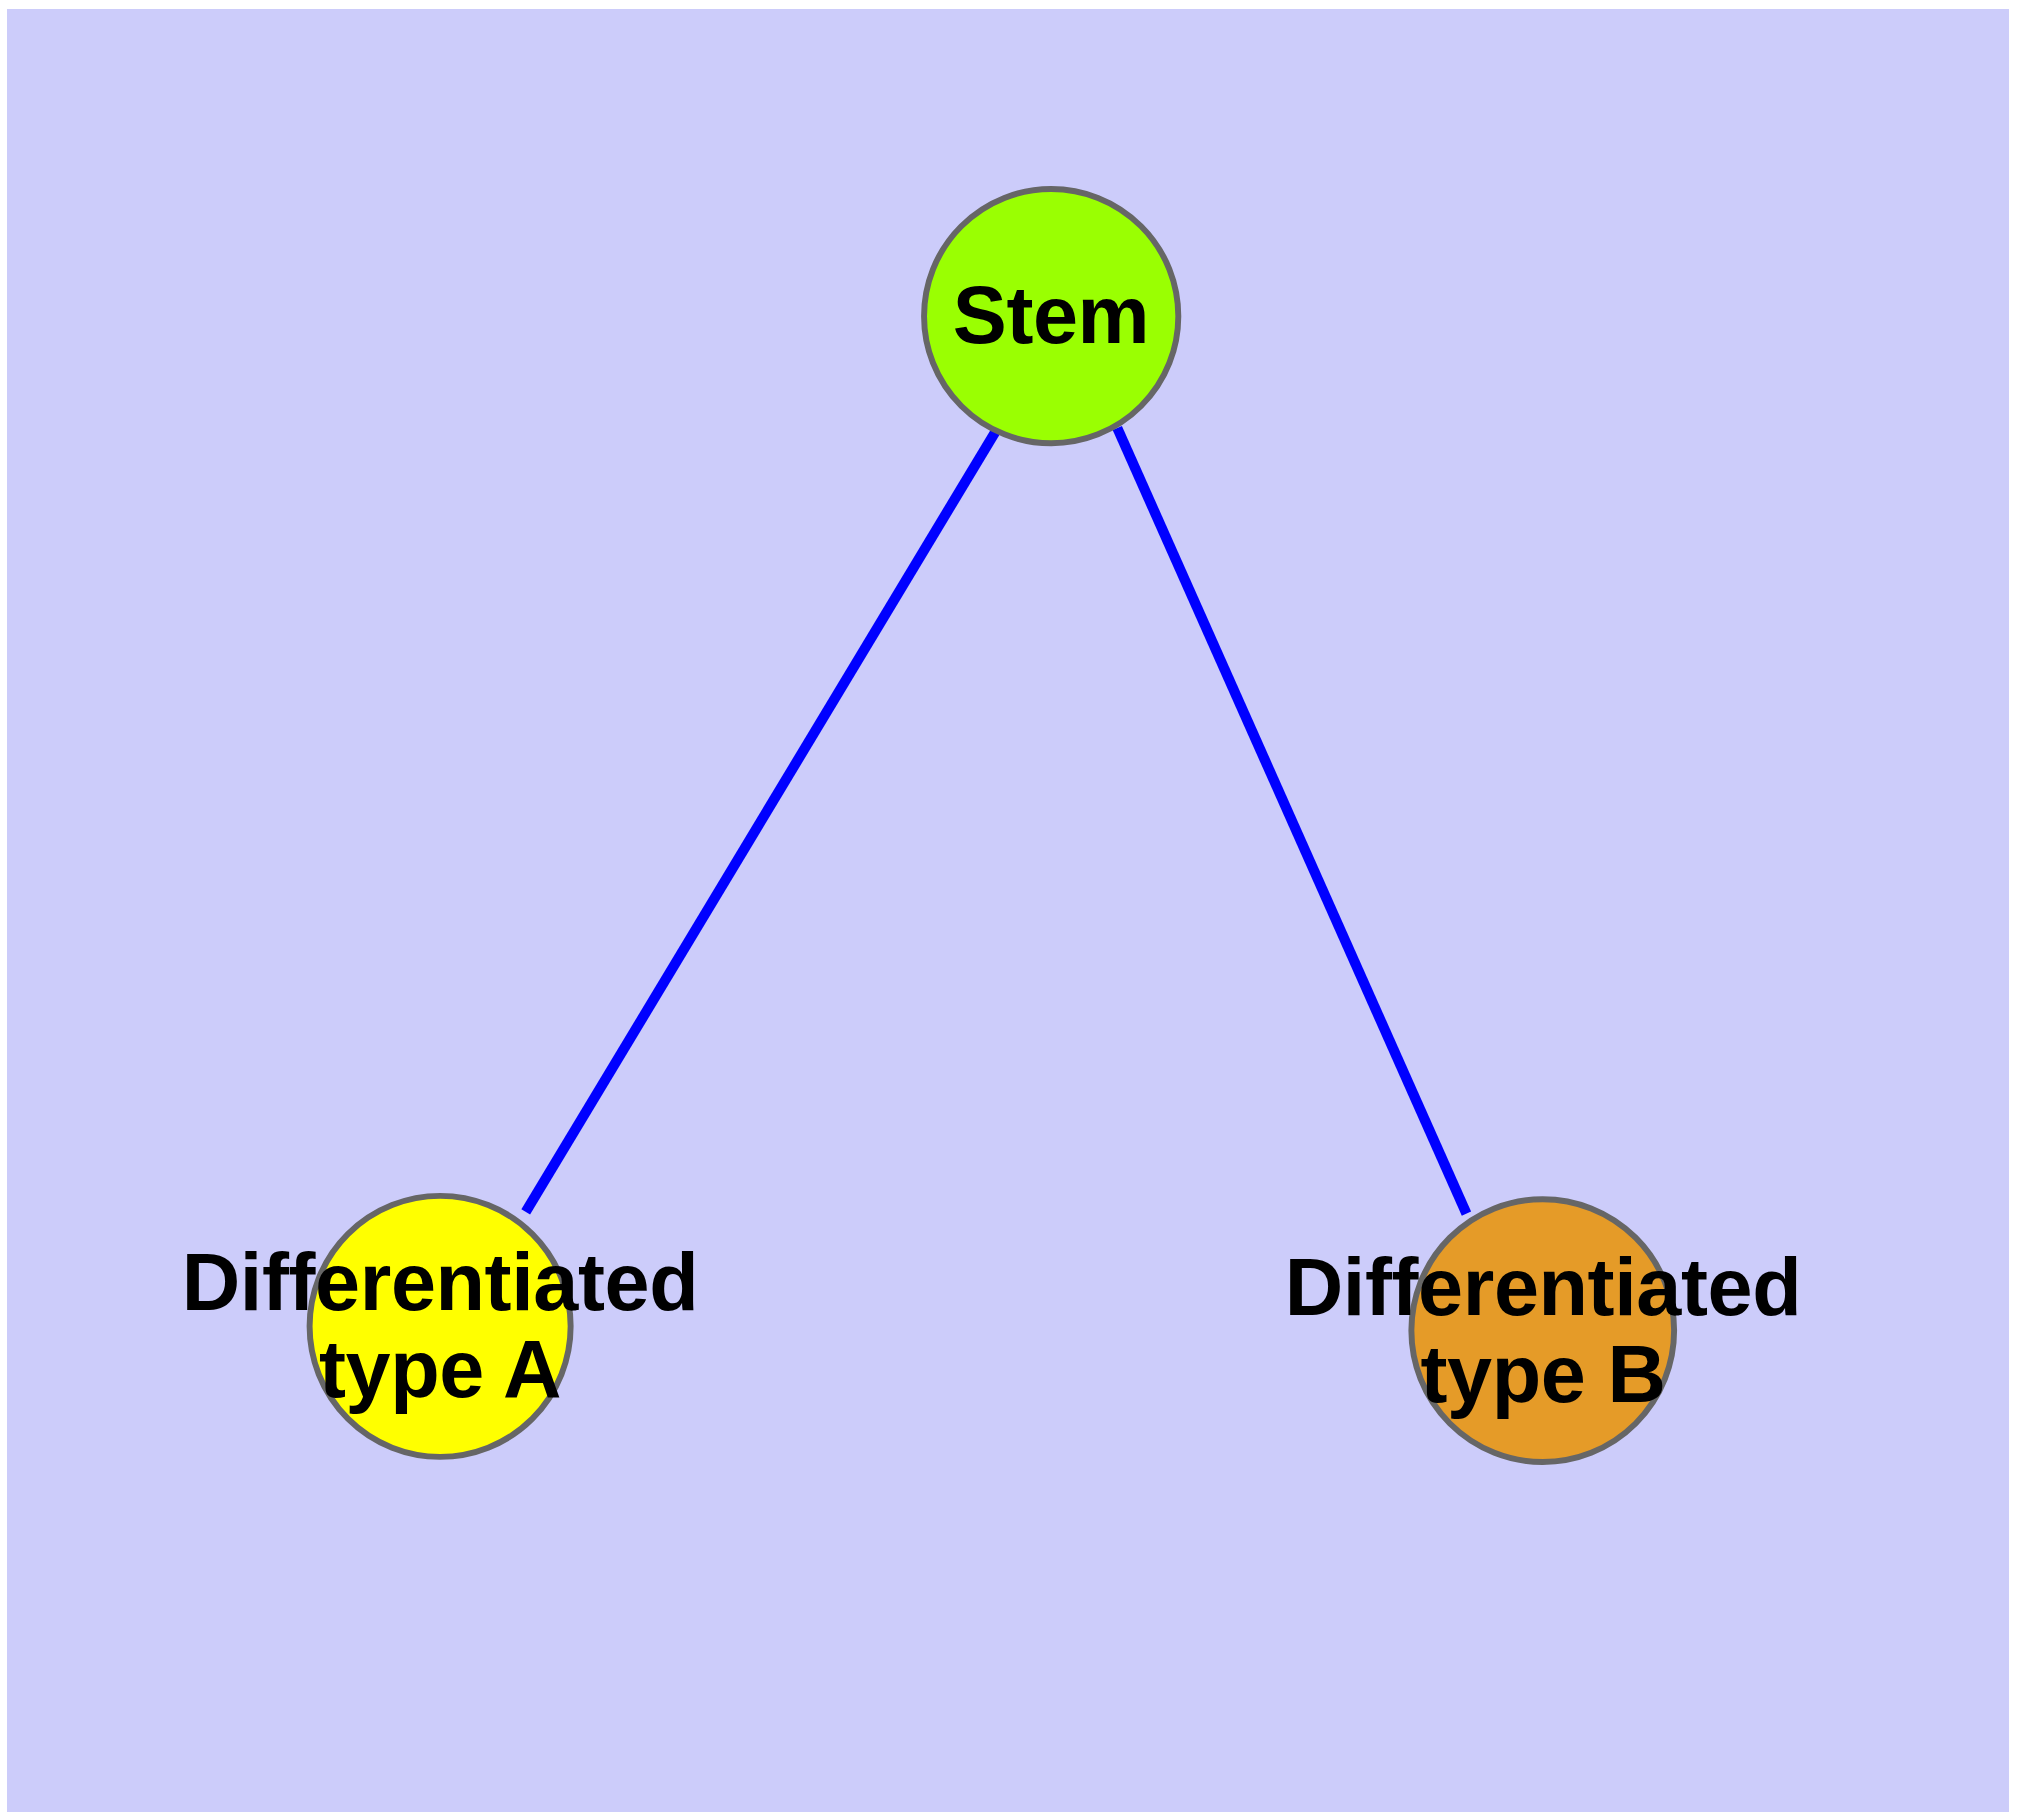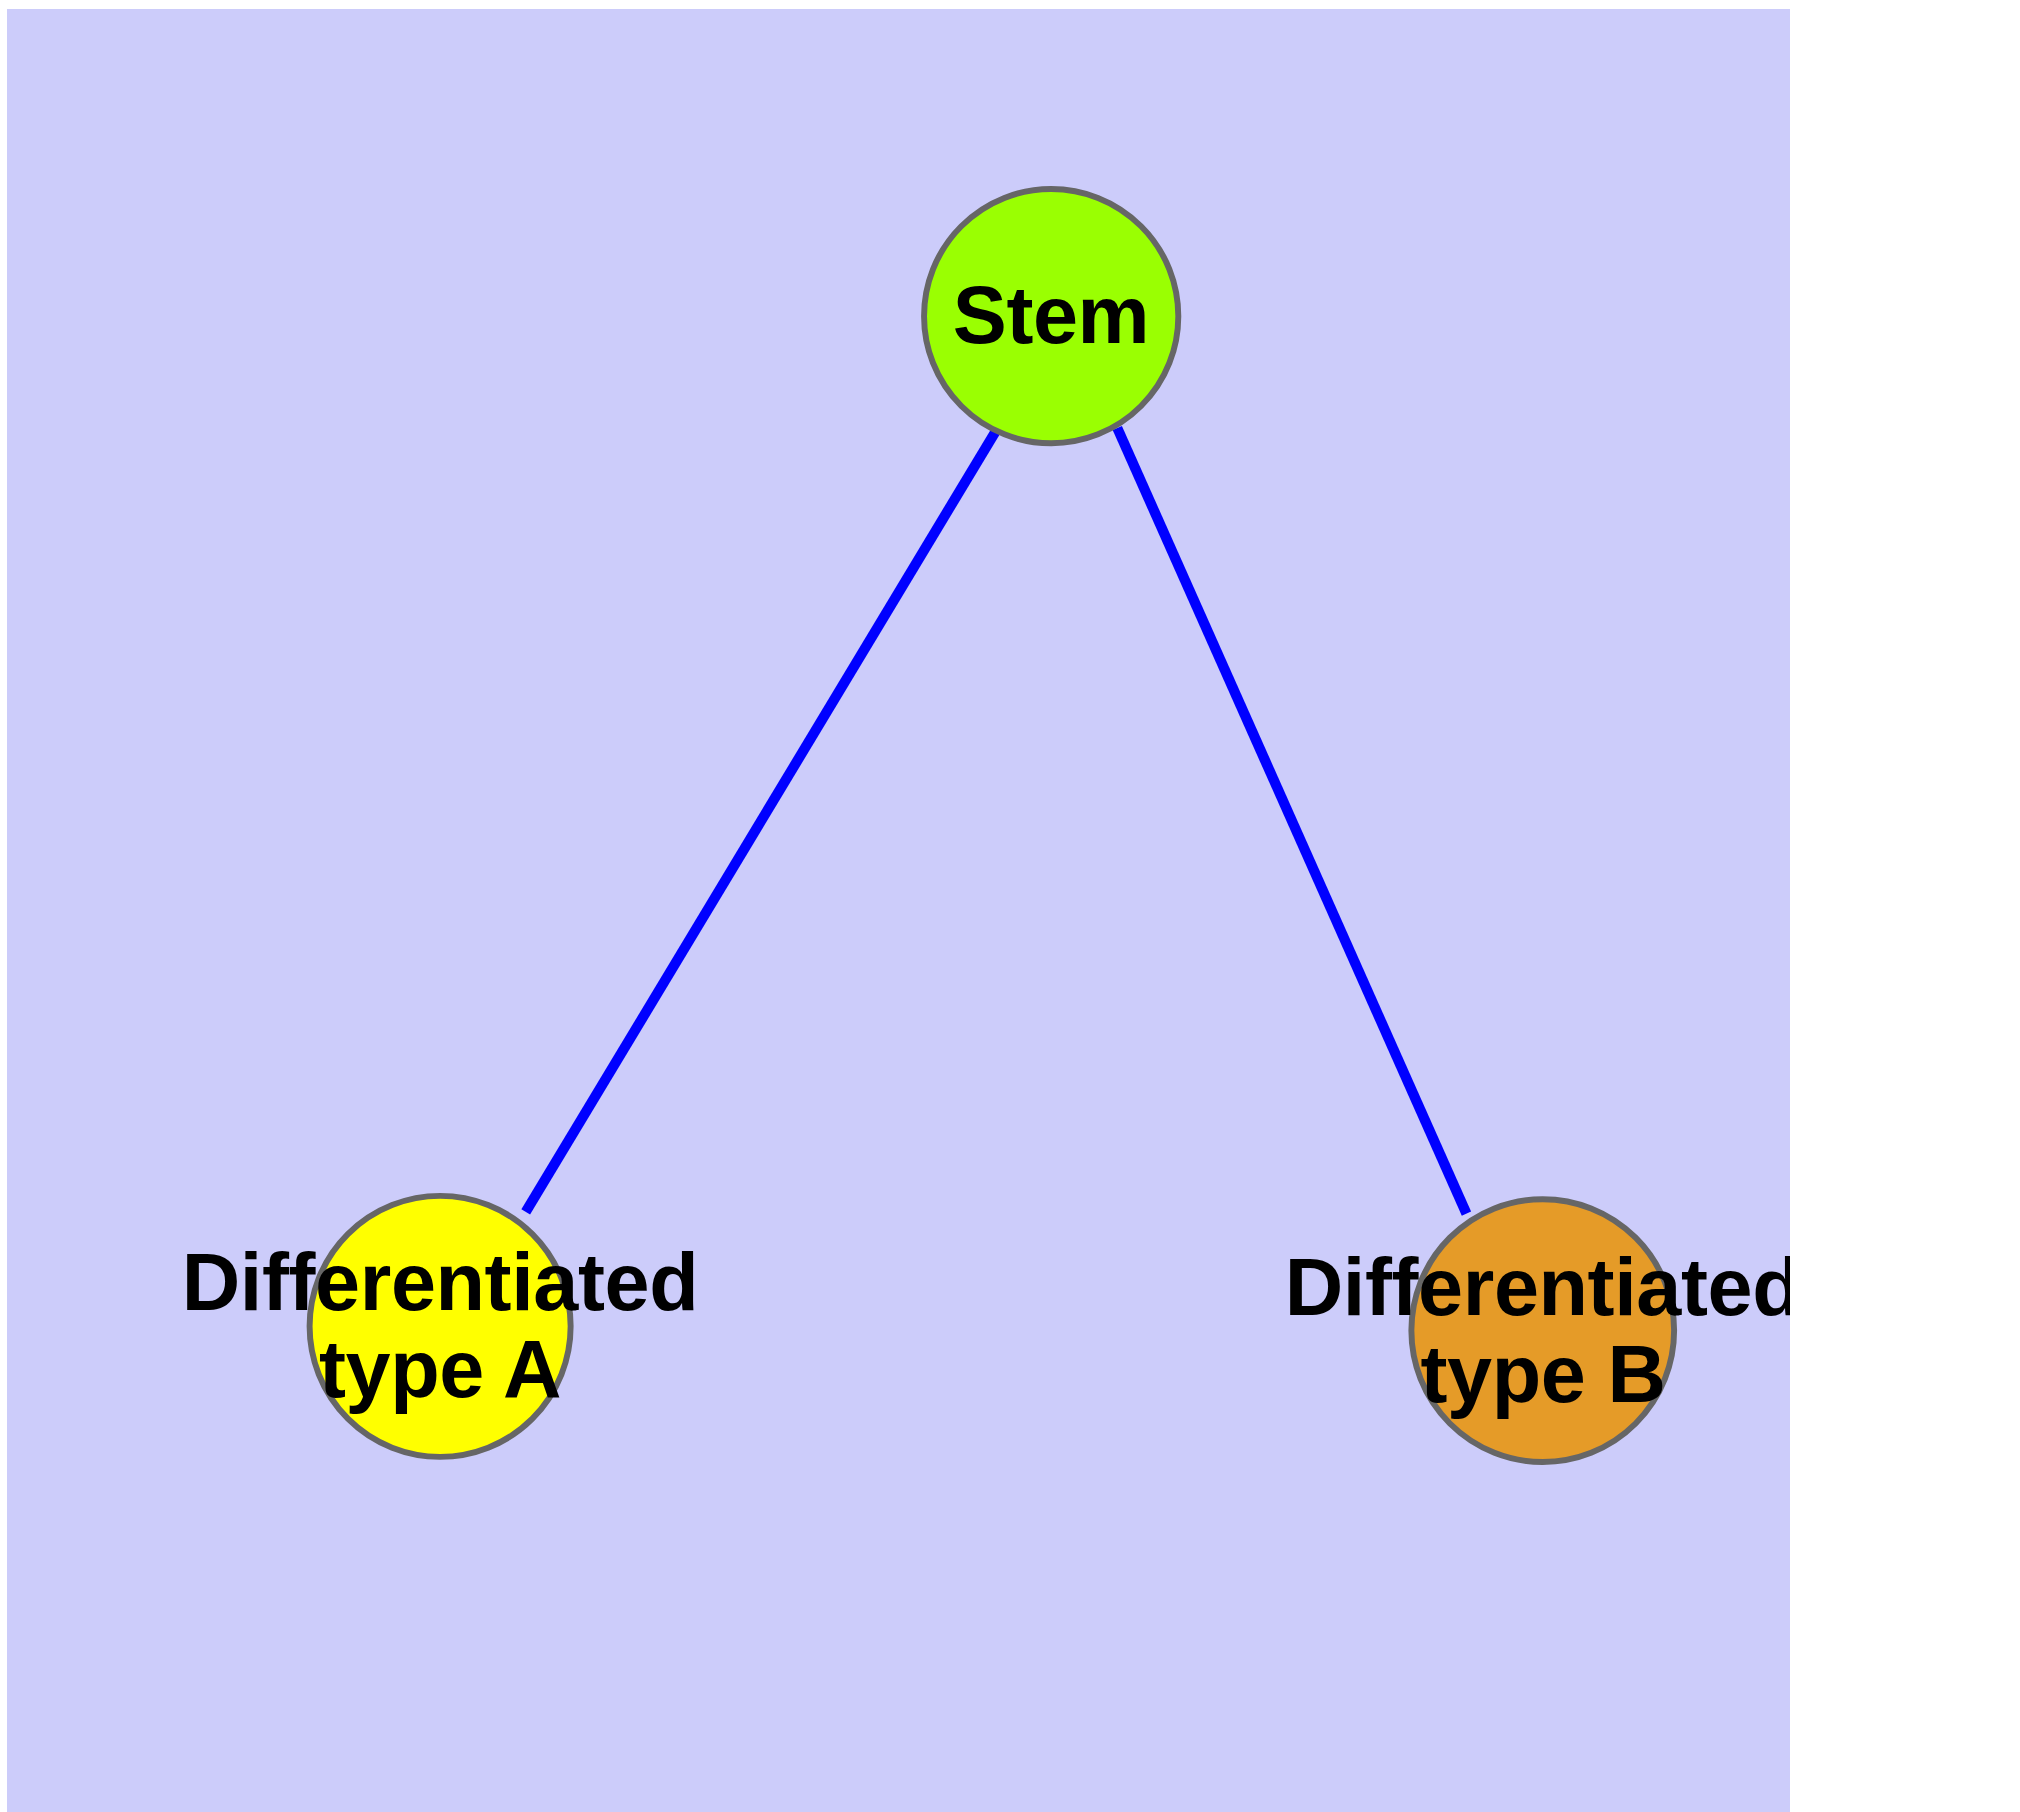--- a/index.html
+++ b/index.html
@@ -2,21 +2,21 @@
 <html style="font-size:13.6px"><head>
 <meta charset="utf-8">
 <style>
   html, body {
     margin: 0;
     padding: 0;
     background: #ffffff;
   }
   #canvas {
     position: relative;
-    width: 1790px;
+    width: 2009px;
     height: 1812px;
     background: #ffffff;
     overflow: hidden;
     font-family: "Liberation Sans", sans-serif;
   }
   #plot-area {
     position: absolute;
     left: 6.8px;
     top: 8.5px;
     width: 2014px;

